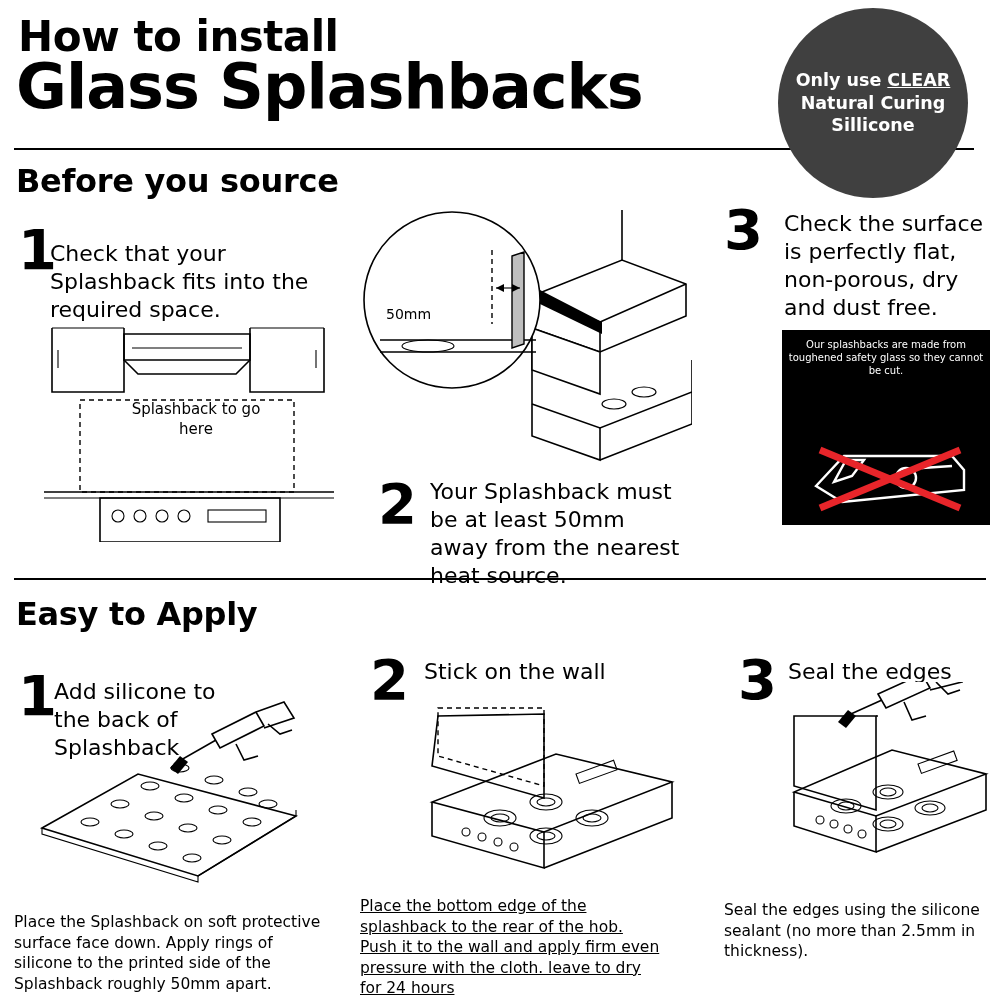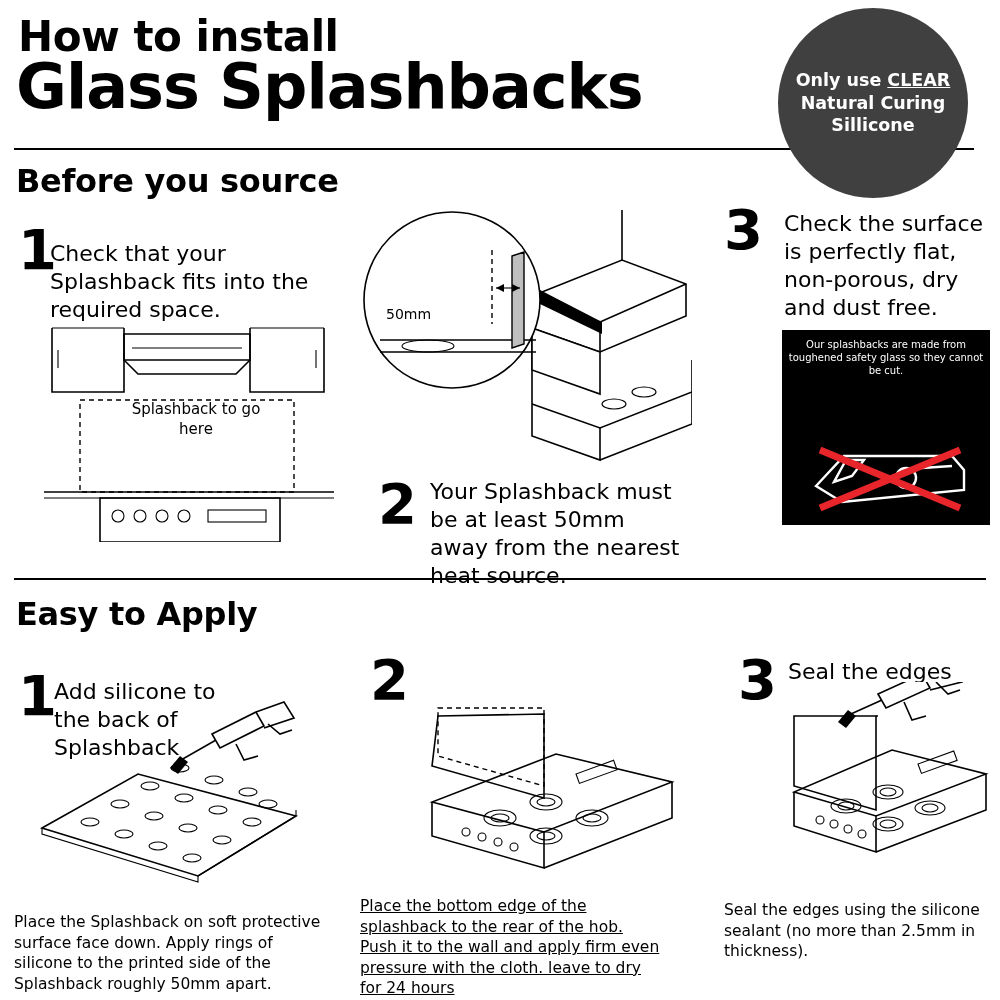--- a/index.html
+++ b/index.html
@@ -273,20 +273,21 @@
       <path d="M192 34 L236 12 L244 26 L200 48 Z" fill="#fff" stroke="#000" stroke-width="1.6"></path>
       <path class="ln" d="M236 12 L264 2 L274 18 L244 28"></path>
       <path class="ln" d="M216 44 L224 60 L238 56"></path>
       <path class="ln" d="M248 24 L260 34 L272 30"></path>
     </g>
   </svg>
 
   <div class="body-text" style="left:14px; top:912px; width:310px;">Place the Splashback on soft protective surface face down. Apply rings of silicone to the printed side of the Splashback roughly 50mm apart.</div>
 
   <div class="step-num" style="left:370px; top:652px;">2</div>
+  <div class="step-text" style="left:424px; top:658px; width:220px;">Stick on the wall</div>
 
   <svg style="position:absolute; left:360px; top:690px;" width="320" height="192" viewBox="0 0 320 192">
 
     <path class="dash" d="M78 18 L184 18 L184 96 L78 66 Z"></path>
 
     <path class="ln" d="M72 76 L78 26 L184 24 L184 108 Z" fill="#fff"></path>
 
     <path class="ln" d="M72 112 L184 142 L312 92 L196 64 Z"></path>
 
     <path class="ln" d="M72 112 L72 146 L184 178 L184 142"></path>

